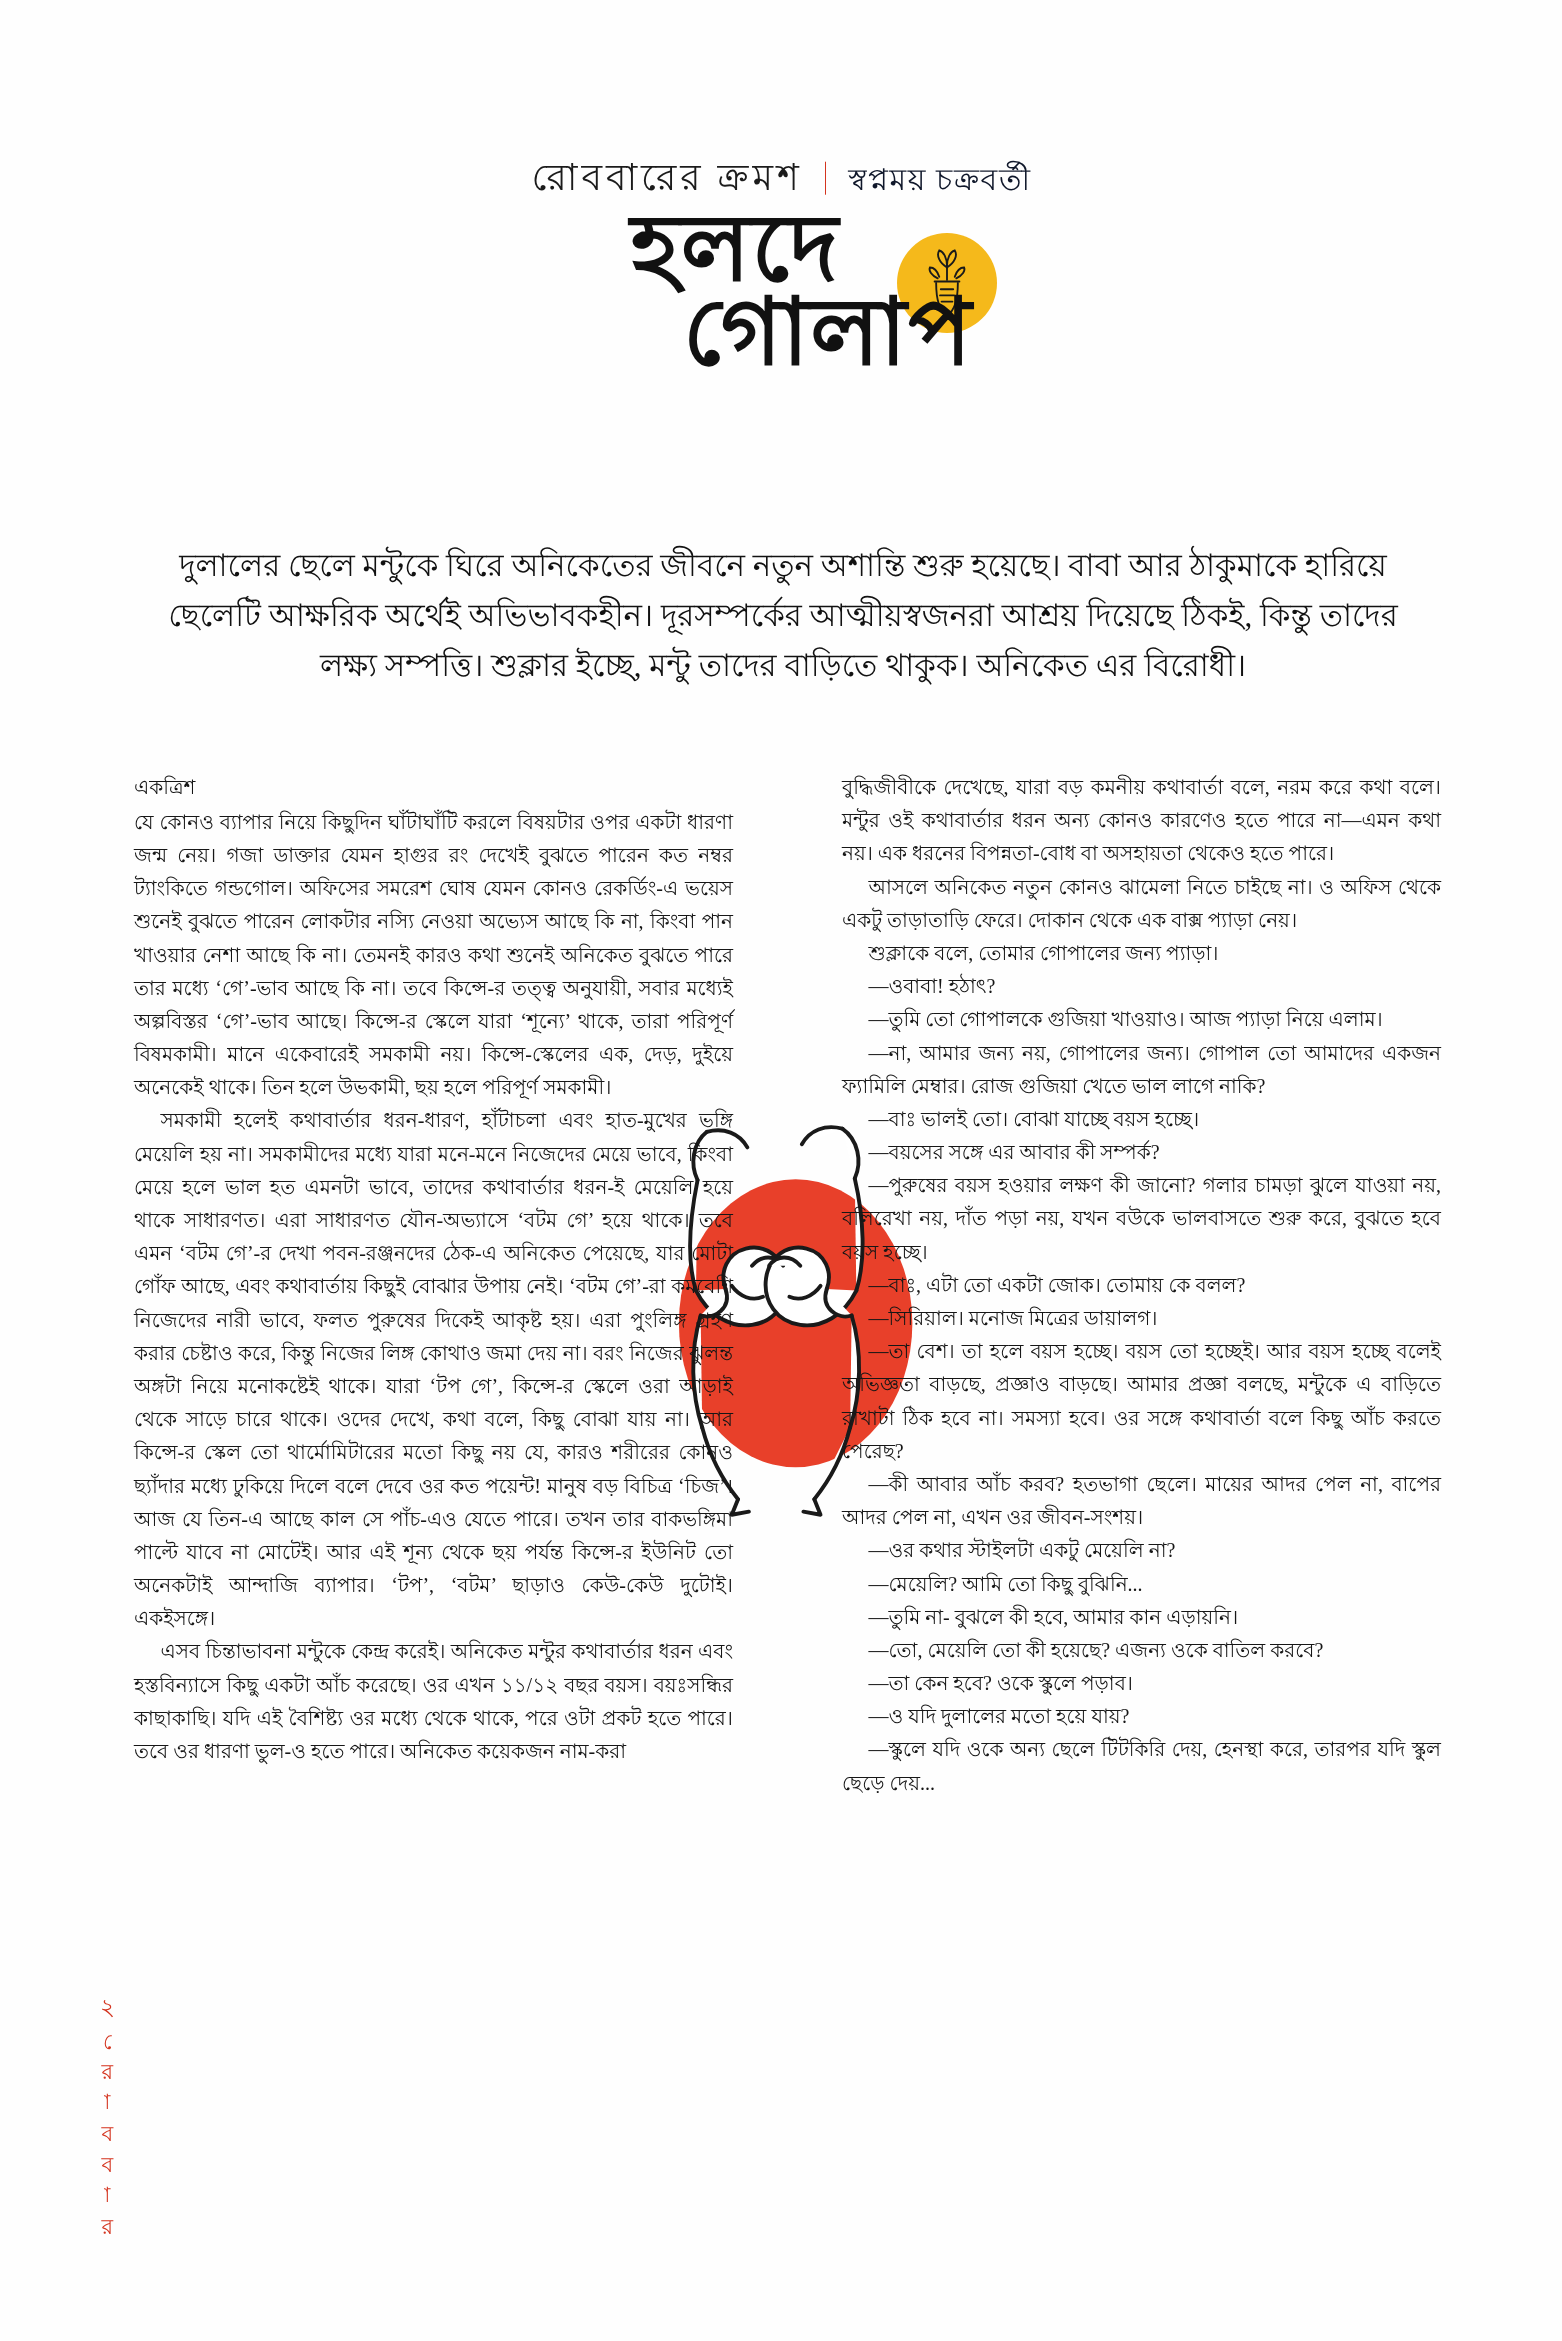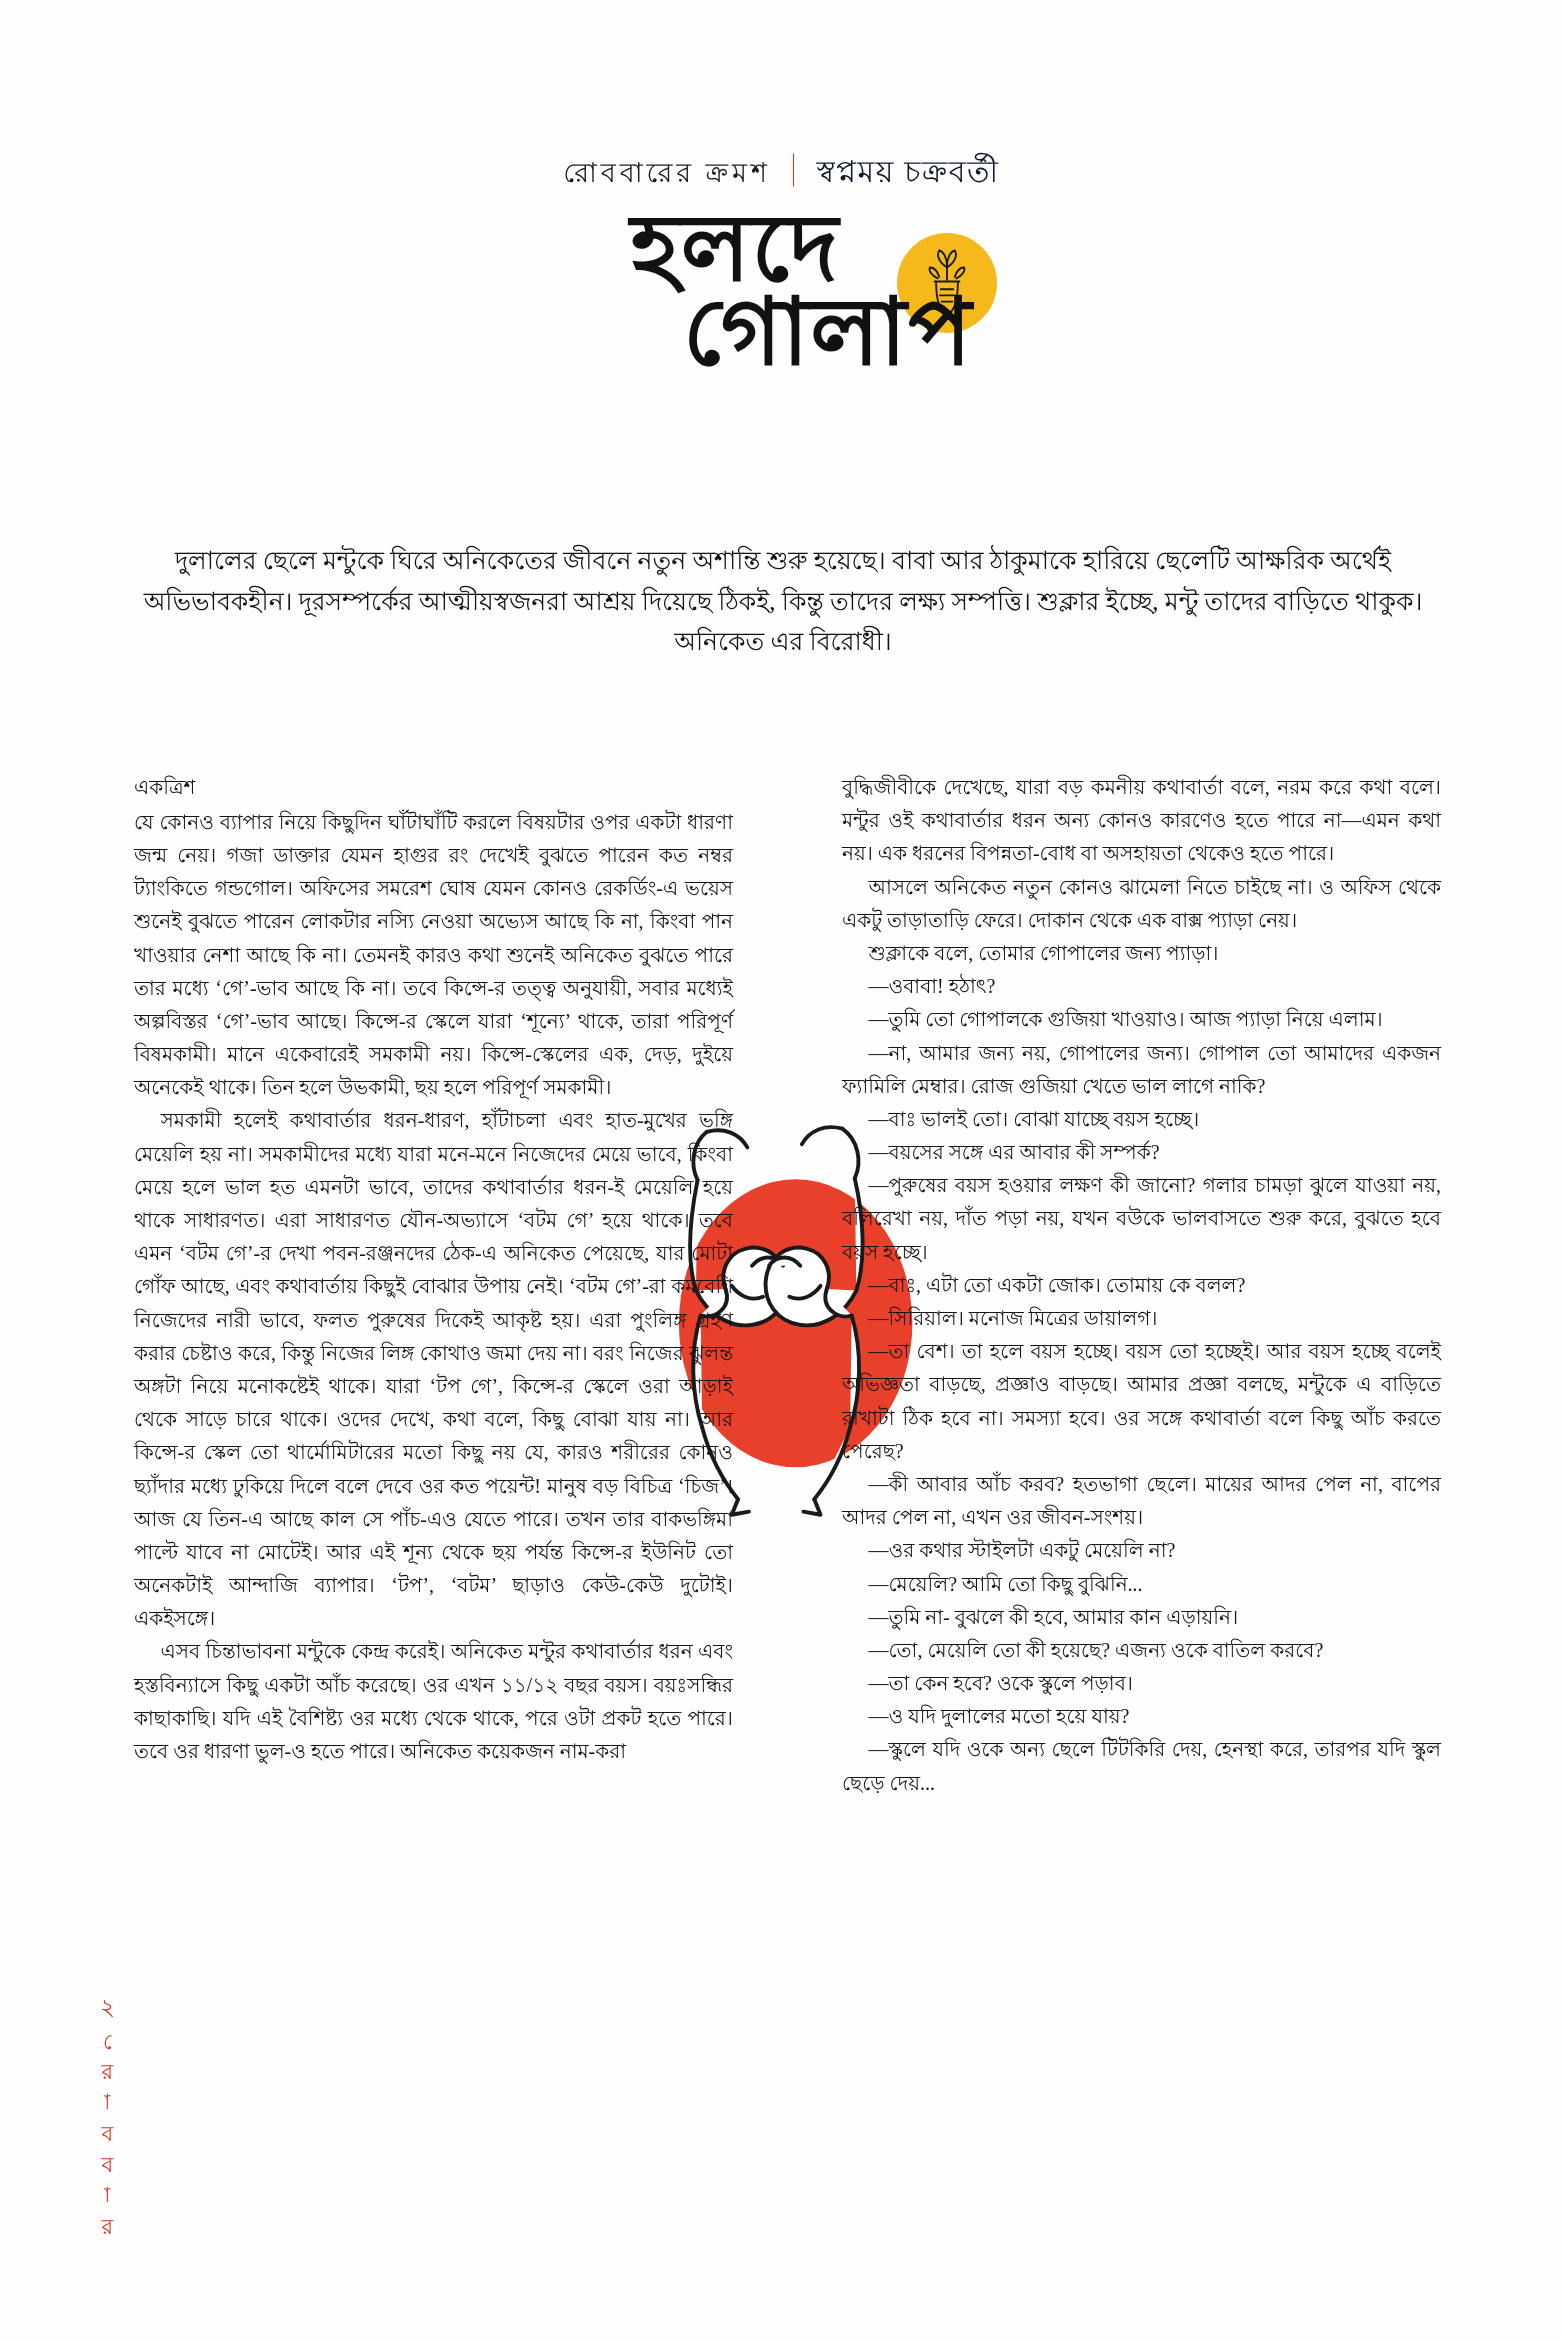--- a/index.html
+++ b/index.html
@@ -28,21 +28,21 @@
     left: 0;
     width: 100%;
     text-align: center;
     display: flex;
     justify-content: center;
     align-items: baseline;
     gap: 22px;
   }
   .masthead .series {
     font-family: "Liberation Serif", serif;
-    font-size: 27px;
+    font-size: 37px;
     letter-spacing: 3.9px;
     color: #1b1b1b;
     font-weight: 400;
   }
   .masthead .divider {
     width: 1.6px;
     height: 33px;
     background: #d4341f;
     display: inline-block;
     transform: translateY(4.7px);
@@ -100,21 +100,21 @@
     margin-top: -11px;
   }
 
   
   .standfirst {
     position: absolute;
     top: 541px;
     left: 137px;
     width: 1292px;
     text-align: center;
-    font-size: 25px;
+    font-size: 31px;
     line-height: 1.62;
     color: #111;
   }
 
   
   .cols {
     position: absolute;
     top: 763px;
     left: 134px;
     width: 1308px;

